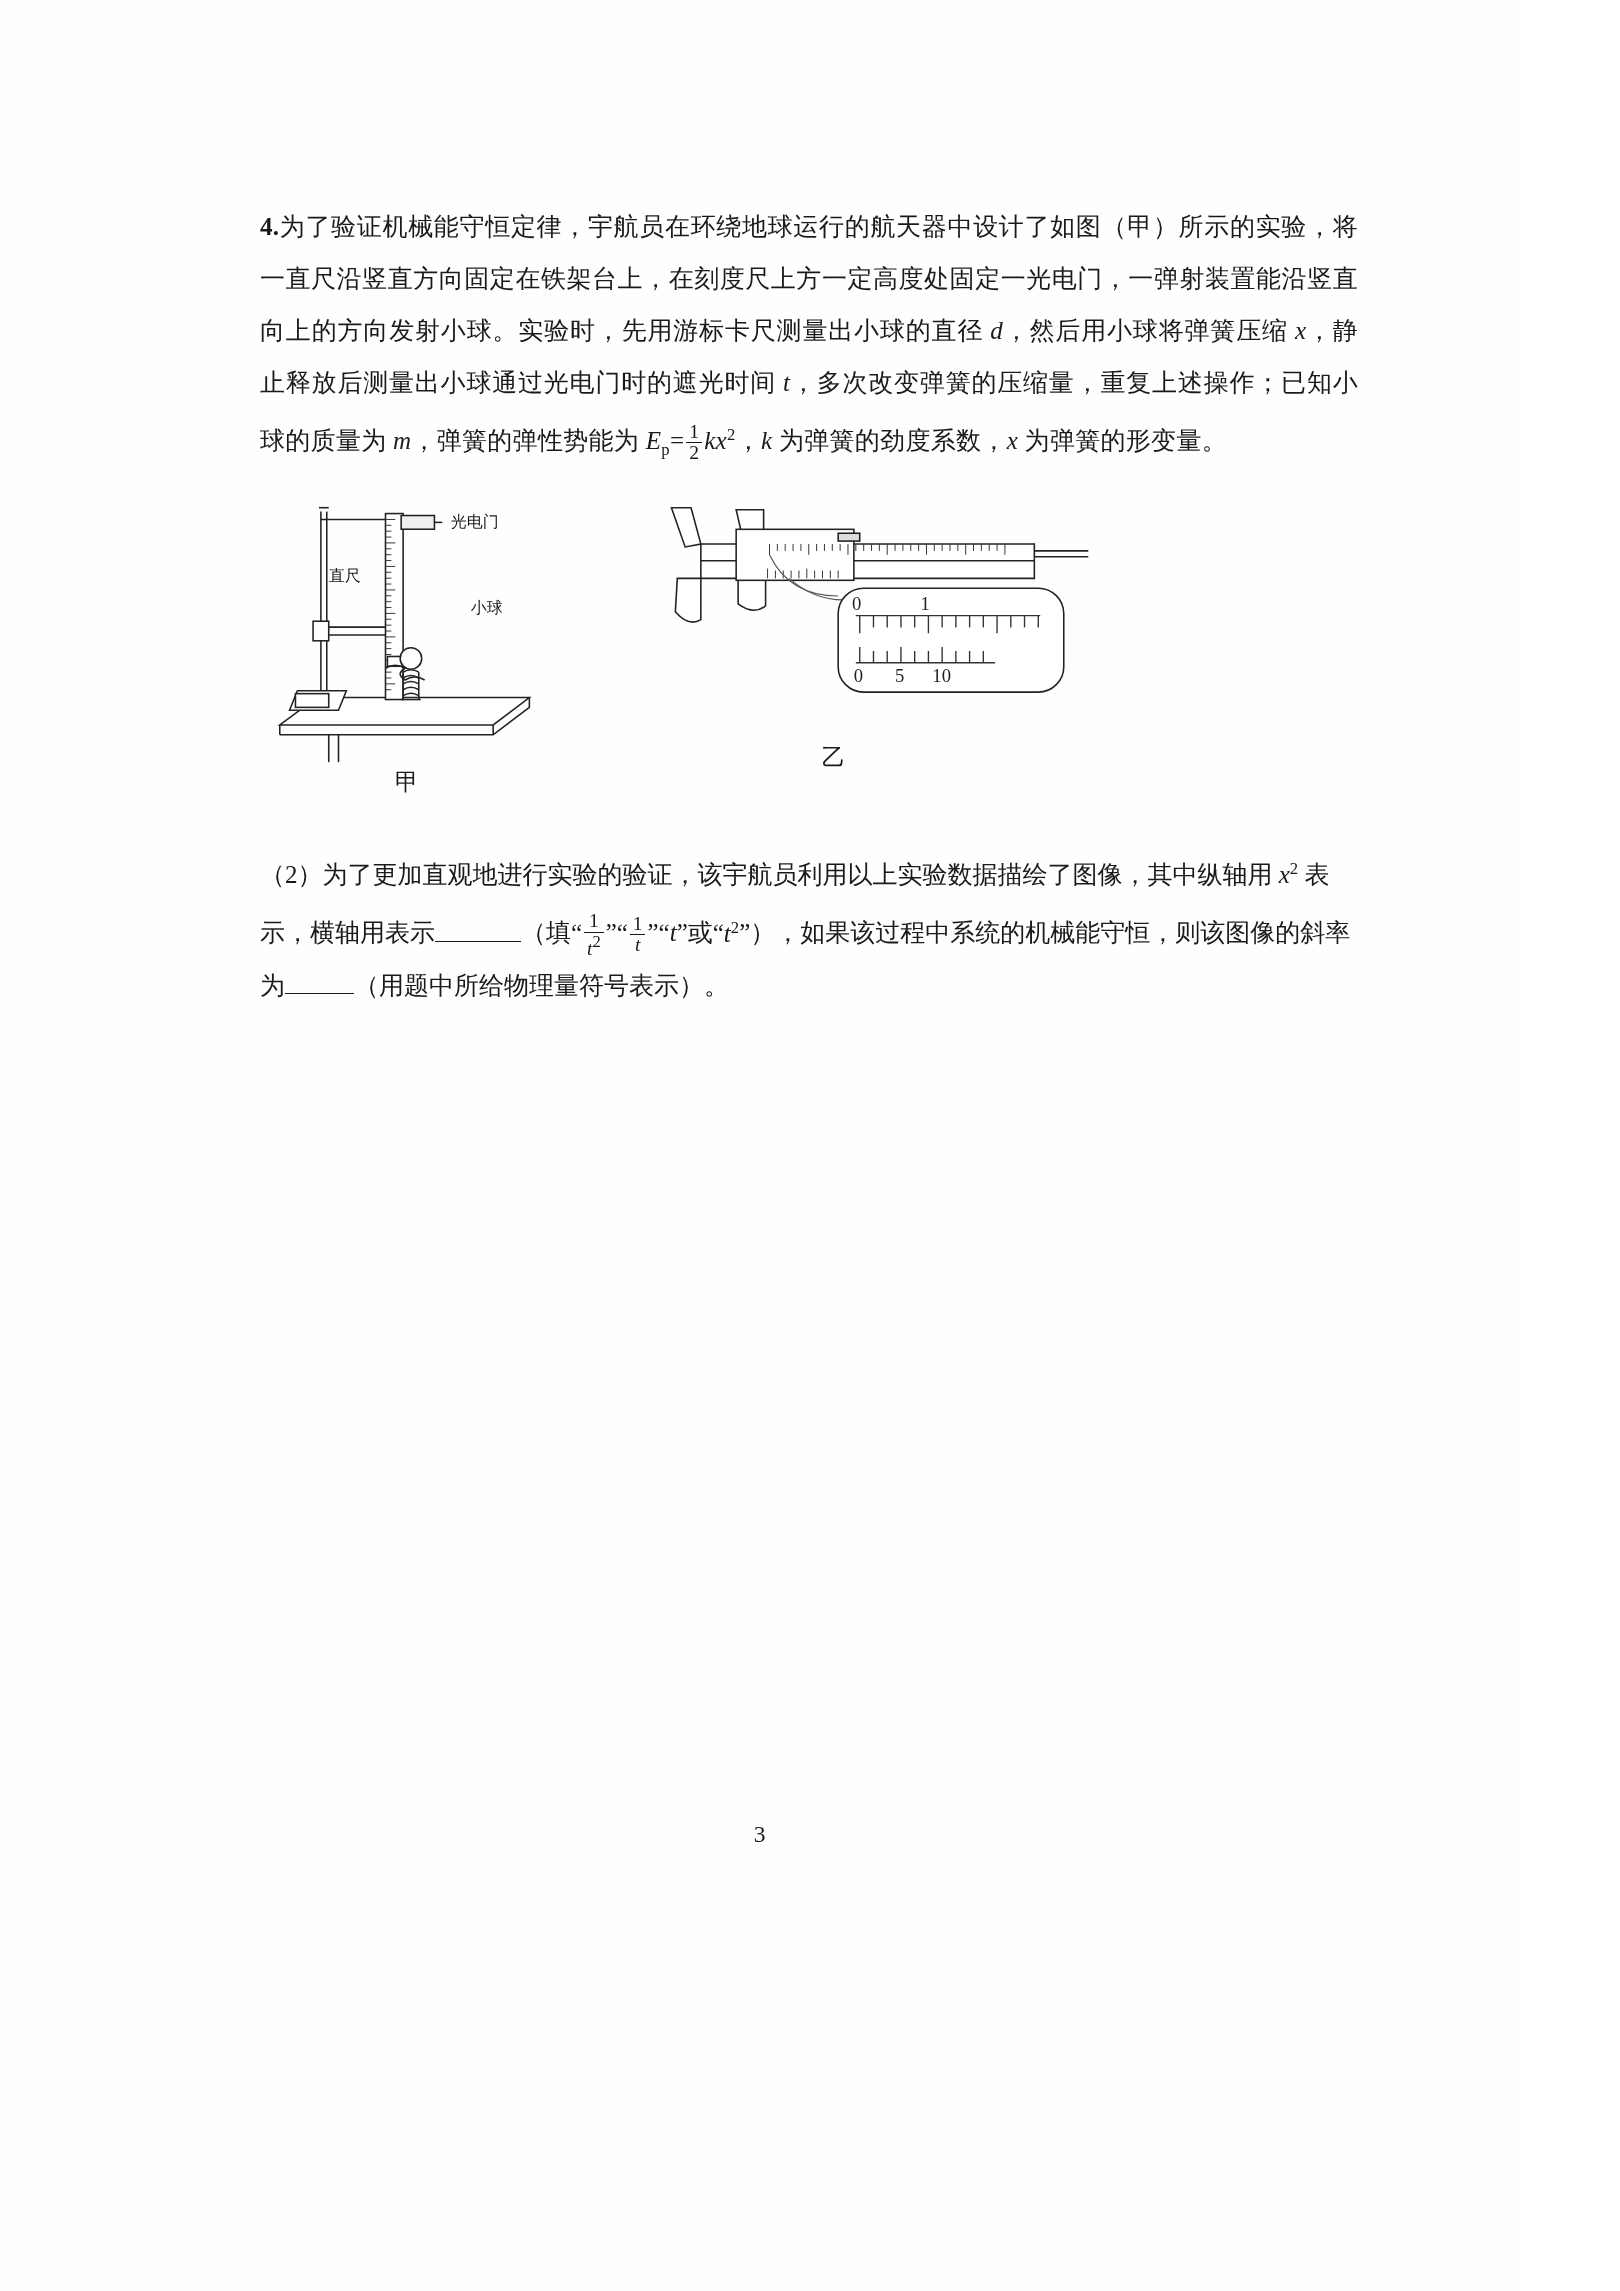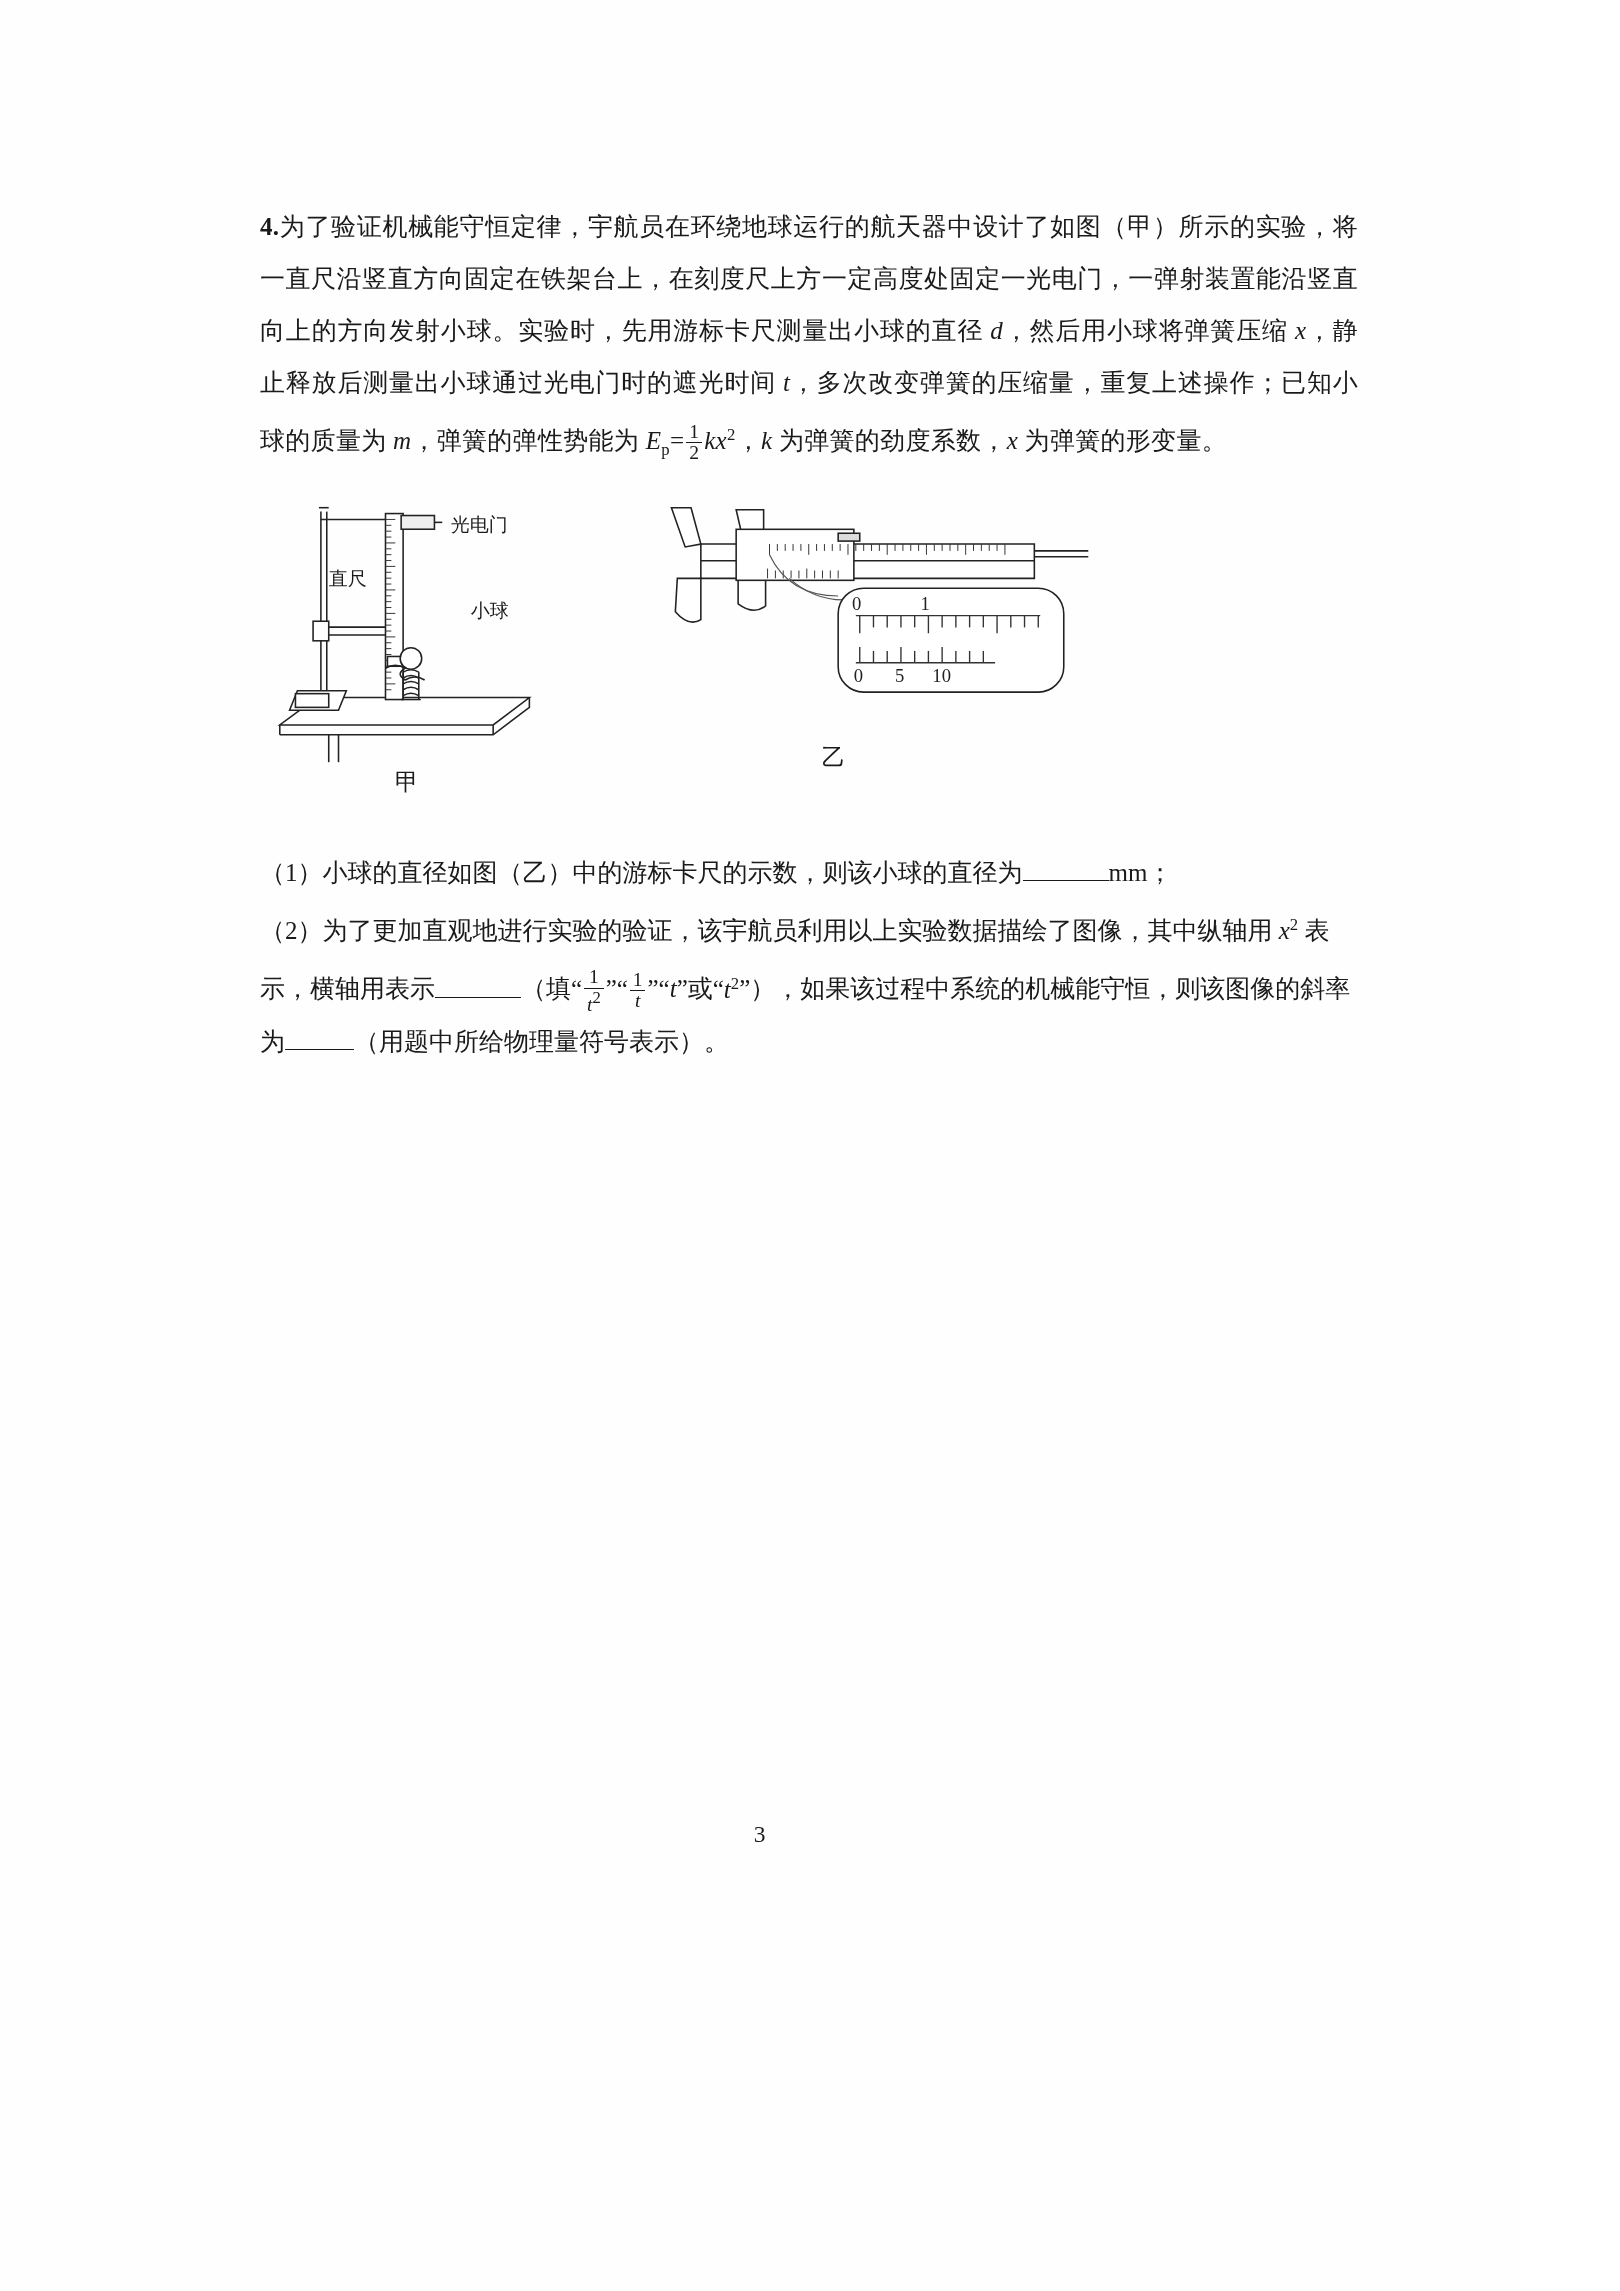--- a/index.html
+++ b/index.html
@@ -80,21 +80,21 @@
   }
   .page-number {
     position: absolute;
     left: 0; right: 0;
     top: 1821px;
     text-align: center;
     font-size: 23.5px;
   }
   .lbl {
     position: absolute;
-    font-size: 19px;
+    font-size: 16px;
     font-family: Liberation Mono, monospace;
   }
   svg { display:block; }
 </style>
 </head>
 <body>
 
 <div class="page">
 
   <div class="content">
@@ -296,23 +296,20 @@
           <text x="284" y="122" font-family="Liberation Serif, serif" font-size="19" fill="#222">1</text>
           <text x="216" y="196" font-family="Liberation Serif, serif" font-size="19" fill="#222">0</text>
           <text x="258" y="196" font-family="Liberation Serif, serif" font-size="19" fill="#222">5</text>
           <text x="296" y="196" font-family="Liberation Serif, serif" font-size="19" fill="#222">10</text>
         </svg>
         <div class="fig-caption" style="margin-top:-13.7px; margin-left:-78px;">乙</div>
       </div>
 
     </div>
 
-    <div class="qline" style="margin-top:3.9px;">
-      <span>（1）</span><span>小球的直径如图（乙）中的游标卡尺的示数，则该小球的直径为</span><span class="blank"></span><span>mm；</span>
-    </div>
 
     <div class="qline">
       <span>（2）</span><span>为了更加直观地进行实验的验证，该宇航员利用以上实验数据描绘了图像，其中纵轴用 </span><span class="it"><span>x</span><span class="sup">2</span></span><span> 表示，横轴用表示</span><span class="blank"></span><span>（填“</span><span class="frac"><span class="num">1</span><span class="den"><span class="it">t</span><span class="sup">2</span></span></span><span>”“</span><span class="frac"><span class="num">1</span><span class="den it">t</span></span><span>”“</span><span class="it">t</span><span>”或“</span><span class="it"><span>t</span><span class="sup">2</span></span><span>”），如果该过程中系统的机械能守恒，则该图像的斜率为</span><span class="blank sm"></span><span>（用题中所给物理量符号表示）。</span>
     </div>
 
   </div>
 
   <div class="page-number">3</div>
 
 </div>

